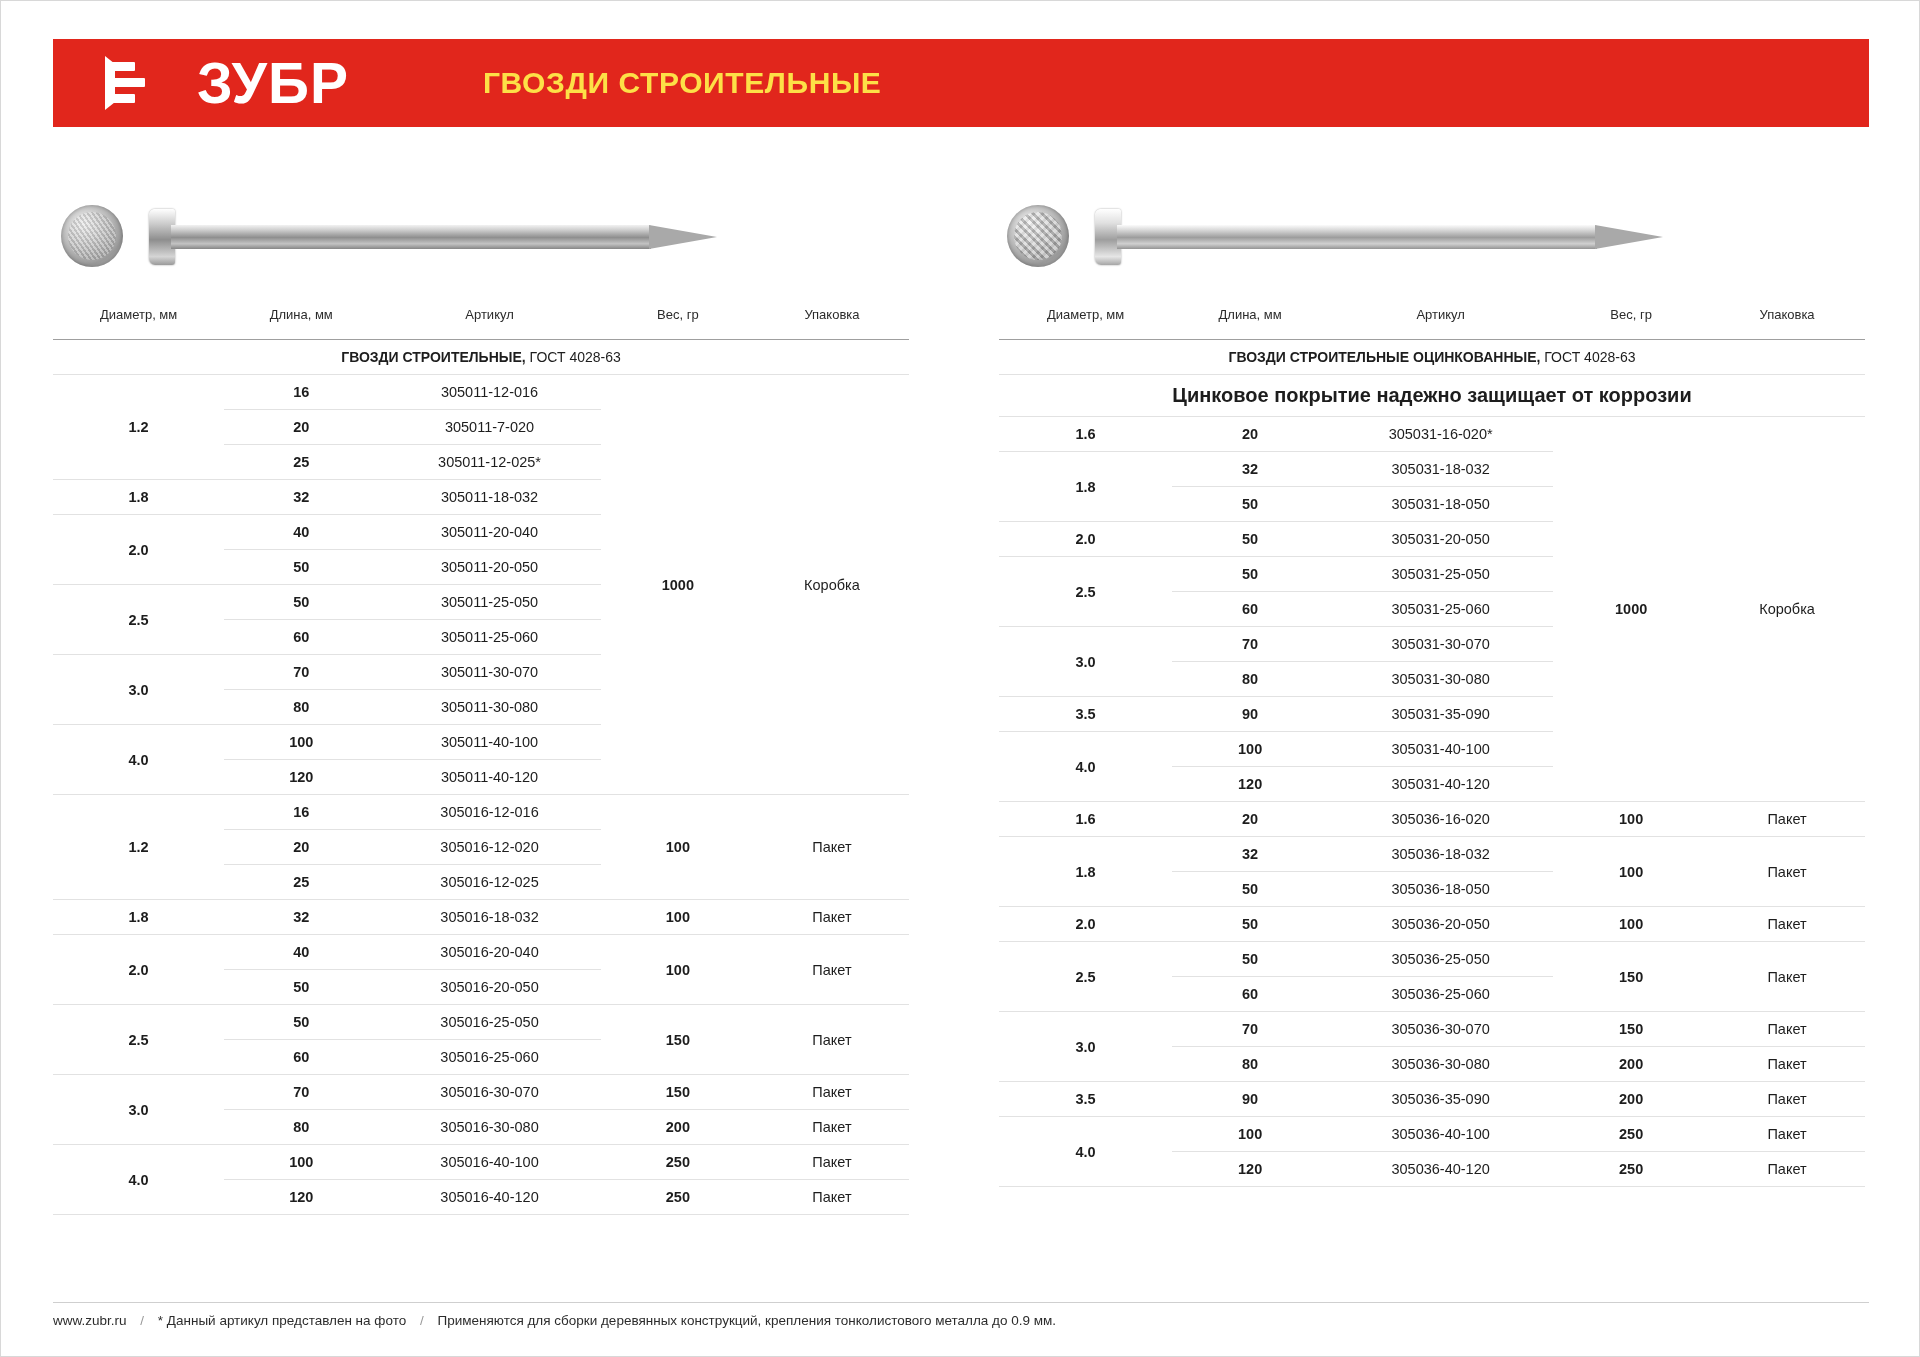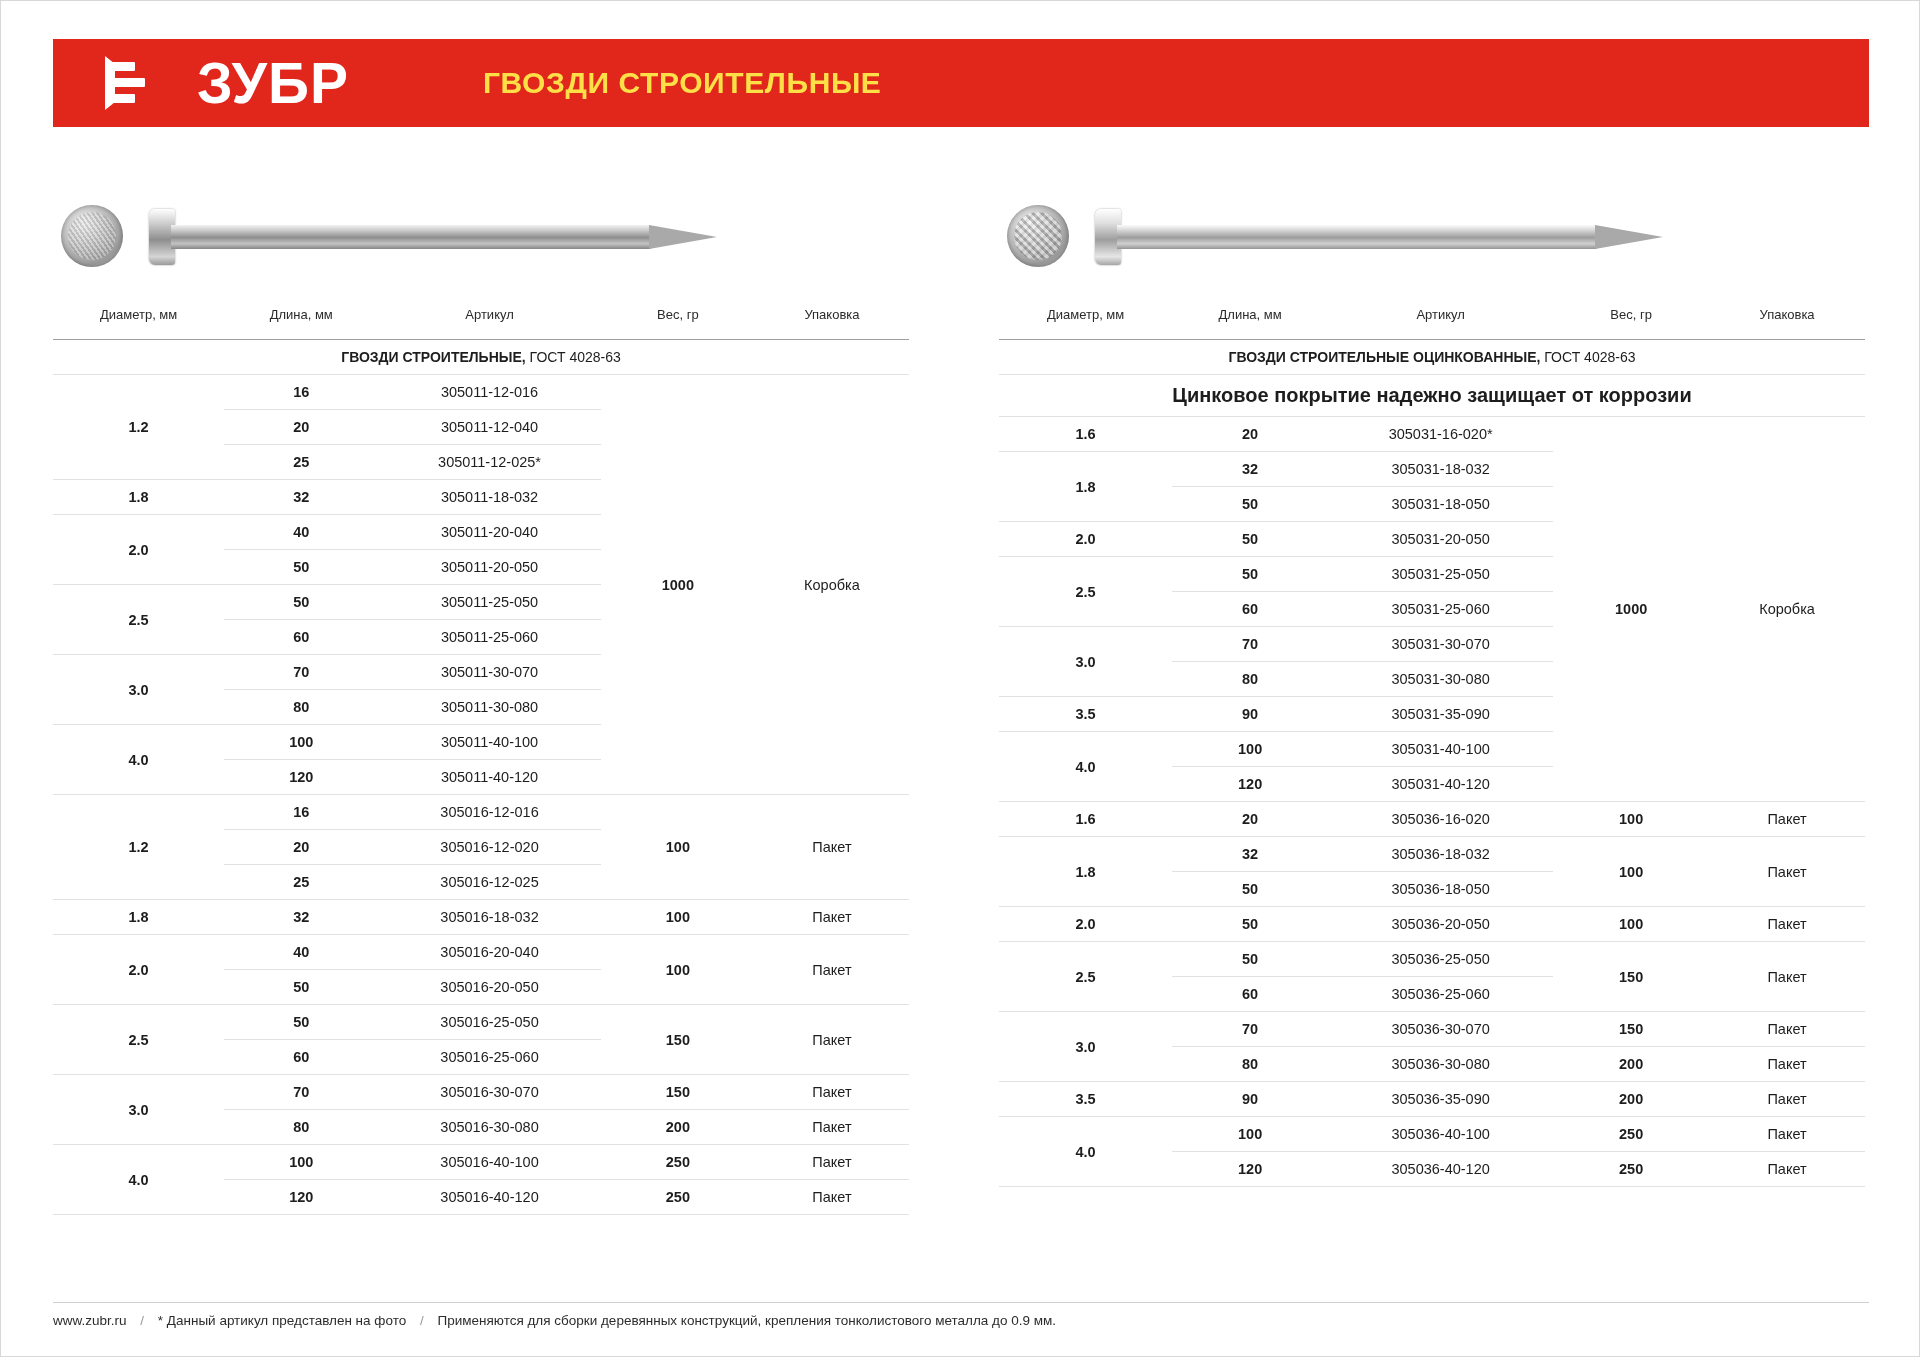--- a/index.html
+++ b/index.html
@@ -296,21 +296,21 @@
 
           <tr>
             <td class="c-diam nb" rowspan="3">1.2</td>
             <td class="c-len nb">16</td>
             <td class="c-art nb">305011-12-016</td>
             <td class="c-weight thick" rowspan="12">1000</td>
             <td class="c-pack thick" rowspan="12">Коробка</td>
           </tr>
           <tr>
             <td class="c-len nb">20</td>
-            <td class="c-art nb">305011-12-040</td>
+            <td class="c-art nb">305011-7-020</td>
           </tr>
           <tr>
             <td class="c-len">25</td>
             <td class="c-art">305011-12-025*</td>
           </tr>
           <tr>
             <td class="c-diam">1.8</td>
             <td class="c-len">32</td>
             <td class="c-art">305011-18-032</td>
           </tr>

